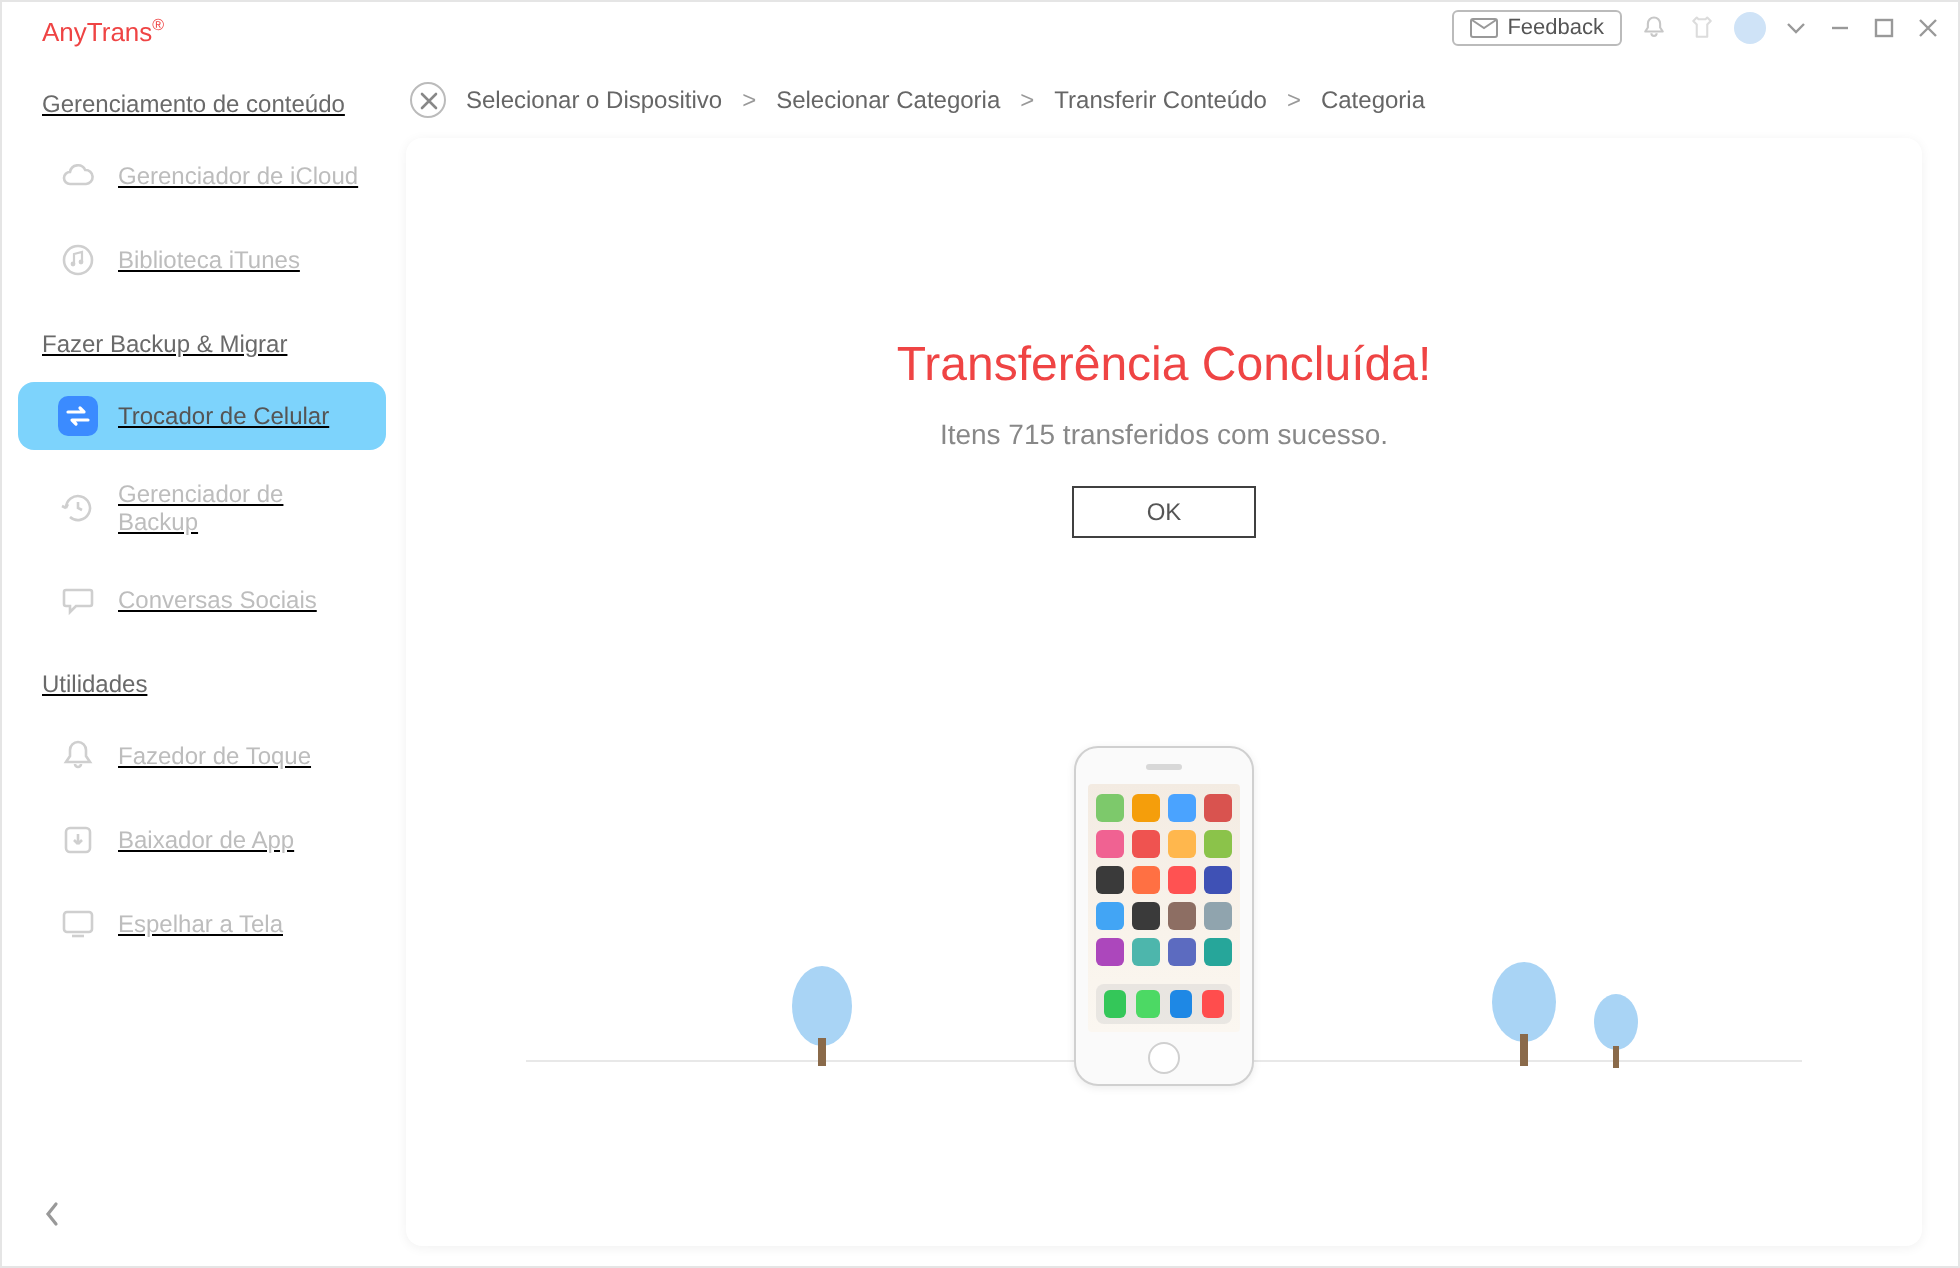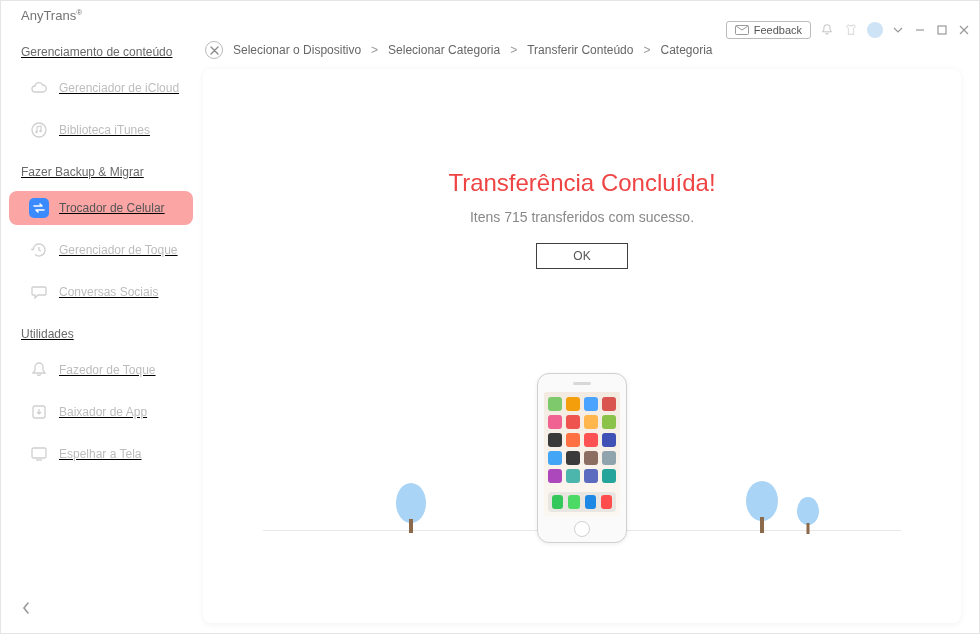--- a/index.html
+++ b/index.html
@@ -1,31 +1,31 @@
 <!DOCTYPE html>
 <html><head>
 <meta charset="utf-8">
 <style>
 * { box-sizing: border-box; margin: 0; padding: 0; font-family: -apple-system, BlinkMacSystemFont, "Segoe UI", Arial, sans-serif; }
 html, body { width: 980px; height: 634px; overflow: hidden; background: #fff; }
 .app { width: 980px; height: 634px; display: flex; flex-direction: column; border: 1px solid #e5e5e5; }
 .titlebar { height: 30px; display: flex; align-items: center; padding: 0 10px; font-size: 12px; position: relative; }
-.titlebar .brand { font-weight: 400; color: #737373; font-size: 13px; padding-left: 10px; }
+.titlebar .brand { font-weight: 400; color: #ef4444; font-size: 13px; padding-left: 10px; }
 .titlebar .brand sup { font-size: 8px; }
-.titlebar .right { position: absolute; right: 8px; top: 20px; display: flex; align-items: center; gap: 8px; text-align: right; }
+.titlebar .right { position: absolute; right: 8px; top: 4px; display: flex; align-items: center; gap: 8px; text-align: right; }
 .feedback-btn { display: flex; align-items: center; gap: 5px; border: 1px solid #bbb; border-radius: 3px; padding: 2px 8px; font-size: 11px; color: #555; cursor: pointer; }
 .feedback-btn svg { width: 14px; height: 10px; }
 .tb-icon { width: 16px; height: 16px; display: flex; align-items: center; justify-content: center; color: #bbb; cursor: pointer; }
 .tb-icon.avatar { width: 16px; height: 16px; border-radius: 50%; background: #cfe3f7; }
 .tb-win { width: 14px; height: 14px; display: flex; align-items: center; justify-content: center; color: #888; cursor: pointer; font-size: 12px; }
 .body { flex: 1; display: flex; min-height: 0; }
 .sidebar { width: 200px; background: #fff; display: flex; flex-direction: column; padding: 8px 0 0 0; position: relative; text-decoration: underline; }
 .sidebar-section-title { font-size: 12px; color: #6a6a6a; padding: 6px 20px 8px 20px; font-weight: 500;}
 .sidebar-item { display: flex; align-items: center; gap: 10px; padding: 7px 12px 7px 20px; color: #bdbdbd; font-size: 12px; cursor: pointer; border-radius: 8px; margin: 4px 8px 4px 8px; }
-.sidebar-item.active { background: #fca5a5; color: #555; }
+.sidebar-item.active { background: #7dd3fc; color: #555; }
 .sidebar-item.active .sb-icon { color: #fff; }
 .sb-icon { width: 20px; height: 20px; display: flex; align-items: center; justify-content: center; color: #cfcfcf; }
 .sb-icon svg { width: 20px; height: 20px; }
 .sb-icon.blue-box { background: #3b8bff; border-radius: 5px; color:#fff; }
 .sidebar .collapse { position: absolute; left: 20px; bottom: 14px; color: #999; font-size: 16px; cursor: pointer; }
 .main { flex: 1; display: flex; flex-direction: column; min-width: 0; padding-right: 16px; }
 .breadcrumb-row { display: flex; align-items: center; gap: 10px; padding: 10px 8px 10px 4px; font-size: 12px; color: #666; }
 .bc-close { width: 18px; height: 18px; border-radius: 50%; border: 1px solid #bbb; display: flex; align-items: center; justify-content: center; font-size: 11px; color: #777; cursor: pointer; flex-shrink:0;}
 .bc-item { white-space: nowrap; }
 .bc-sep { color: #999; }
@@ -130,21 +130,21 @@
           </span>
         <span>Trocador de Celular</span>
       </div>
       <div class="sidebar-item">
         <span class="sb-icon">
             <svg viewBox="0 0 20 20">
               <path d="M4 10a6 6 0 1 1 2 4.5M4 10l-2-1m2 1l1-2" fill="none" stroke="currentColor" stroke-width="1.3"></path>
               <path d="M10 7v3l2 1" fill="none" stroke="currentColor" stroke-width="1.3"></path>
             </svg>
           </span>
-        <span>Gerenciador de Toque</span>
+        <span>Gerenciador de Backup</span>
       </div>
       <div class="sidebar-item">
         <span class="sb-icon">
             <svg viewBox="0 0 20 20">
               <path d="M4 5h12a1 1 0 0 1 1 1v6a1 1 0 0 1-1 1H9l-3 3v-3H4a1 1 0 0 1-1-1V6a1 1 0 0 1 1-1z" fill="none" stroke="currentColor" stroke-width="1.3"></path>
             </svg>
           </span>
         <span>Conversas Sociais</span>
       </div>
 

